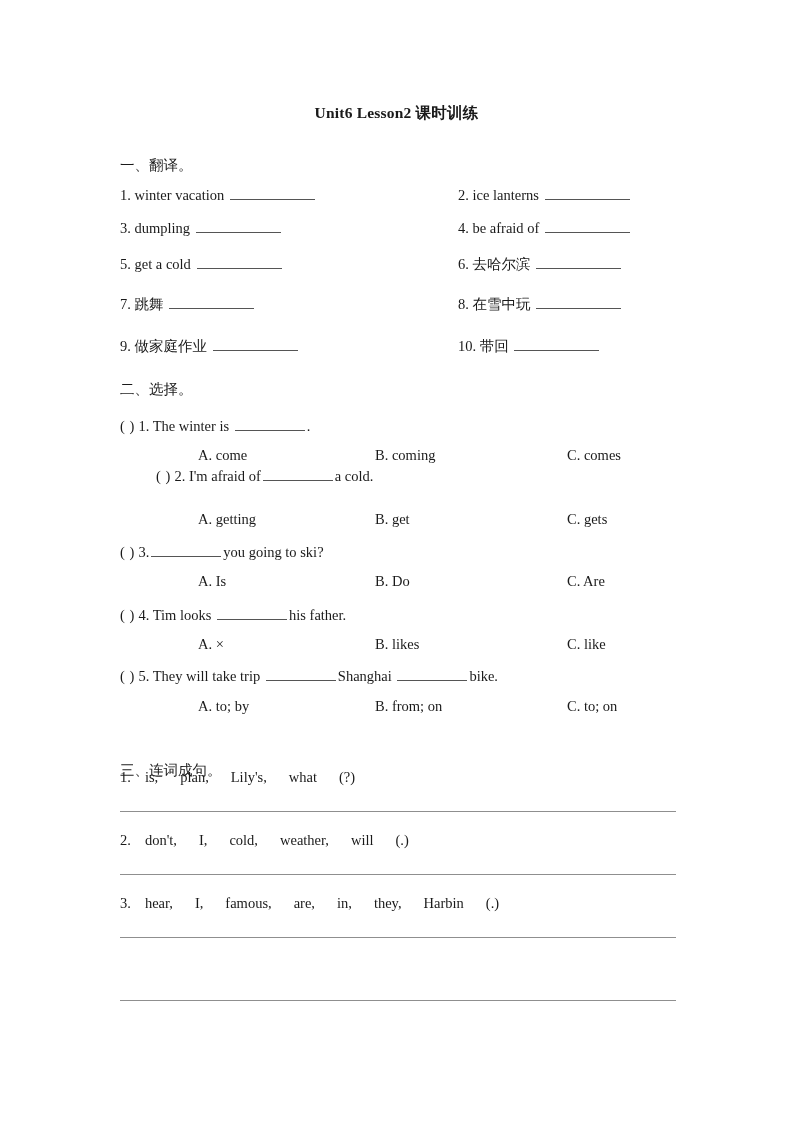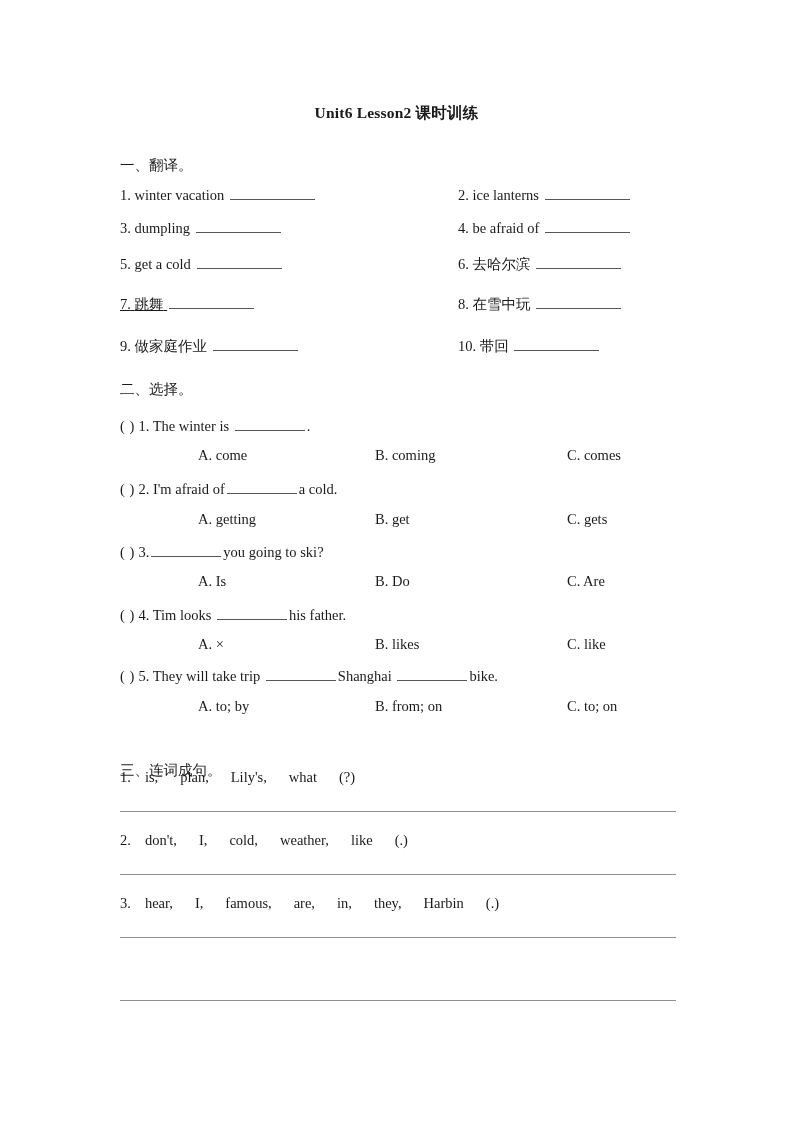--- a/index.html
+++ b/index.html
@@ -114,21 +114,21 @@
     <span>5.</span>
     <span>get a cold</span>
     <span class="blank w85"></span>
   </div>
   <div class="line col-r" style="top:255px;">
     <span>6.</span>
     <span>去哈尔滨</span>
     <span class="blank w85"></span>
   </div>
 
-  <div class="line col-l" style="top:295px;text-decoration:underline;">
+  <div class="line col-l" style="top:295px;">
     <span>7.</span>
     <span>跳舞</span>
     <span class="blank w85"></span>
   </div>
   <div class="line col-r" style="top:295px;">
     <span>8.</span>
     <span>在雪中玩</span>
     <span class="blank w85"></span>
   </div>
 
@@ -148,21 +148,21 @@
   <div class="line col-l" style="top:417px;">
     <span class="paren">(    )</span>
     <span>1.</span>
     <span>The winter is</span>
     <span class="blank w70"></span><span>.</span>
   </div>
   <div class="line opt-a" style="top:447px;">A. come</div>
   <div class="line opt-b" style="top:447px;">B. coming</div>
   <div class="line opt-c" style="top:447px;">C. comes</div>
 
-  <div class="line col-l" style="top:480px;">
+  <div class="line col-l" style="top:467px;margin-left:36px;">
     <span class="paren">(    )</span>
     <span>2.</span>
     <span>I'm afraid of</span><span class="blank w70"></span><span>a cold.</span>
   </div>
   <div class="line opt-a" style="top:511px;">A. getting</div>
   <div class="line opt-b" style="top:511px;">B. get</div>
   <div class="line opt-c" style="top:511px;">C. gets</div>
 
   <div class="line col-l" style="top:543px;">
     <span class="paren">(    )</span>
@@ -194,21 +194,21 @@
   <div class="line opt-c" style="top:698px;">C. to; on</div>
 
   <div class="section-head" style="top:733px;margin-top:28px;">三、连词成句。</div>
 
   <div class="line col-l" style="top:769px;">
     <span>1.</span><span class="gap-s"></span><span>is,</span><span class="gap"></span><span>plan,</span><span class="gap"></span><span>Lily's,</span><span class="gap"></span><span>what</span><span class="gap"></span><span>(?)</span>
   </div>
   <div class="answer-rule" style="top:811px;"></div>
 
   <div class="line col-l" style="top:832px;">
-    <span>2.</span><span class="gap-s"></span><span>don't,</span><span class="gap"></span><span>I,</span><span class="gap"></span><span>cold,</span><span class="gap"></span><span>weather,</span><span class="gap"></span><span>like</span><span class="gap"></span><span>(.)</span>
+    <span>2.</span><span class="gap-s"></span><span>don't,</span><span class="gap"></span><span>I,</span><span class="gap"></span><span>cold,</span><span class="gap"></span><span>weather,</span><span class="gap"></span><span>will</span><span class="gap"></span><span>(.)</span>
   </div>
   <div class="answer-rule" style="top:874px;"></div>
 
   <div class="line col-l" style="top:895px;">
     <span>3.</span><span class="gap-s"></span><span>hear,</span><span class="gap"></span><span>I,</span><span class="gap"></span><span>famous,</span><span class="gap"></span><span>are,</span><span class="gap"></span><span>in,</span><span class="gap"></span><span>they,</span><span class="gap"></span><span>Harbin</span><span class="gap"></span><span>(.)</span>
   </div>
   <div class="answer-rule" style="top:937px;"></div>
 
   <div class="answer-rule" style="top:1000px;"></div>
 

